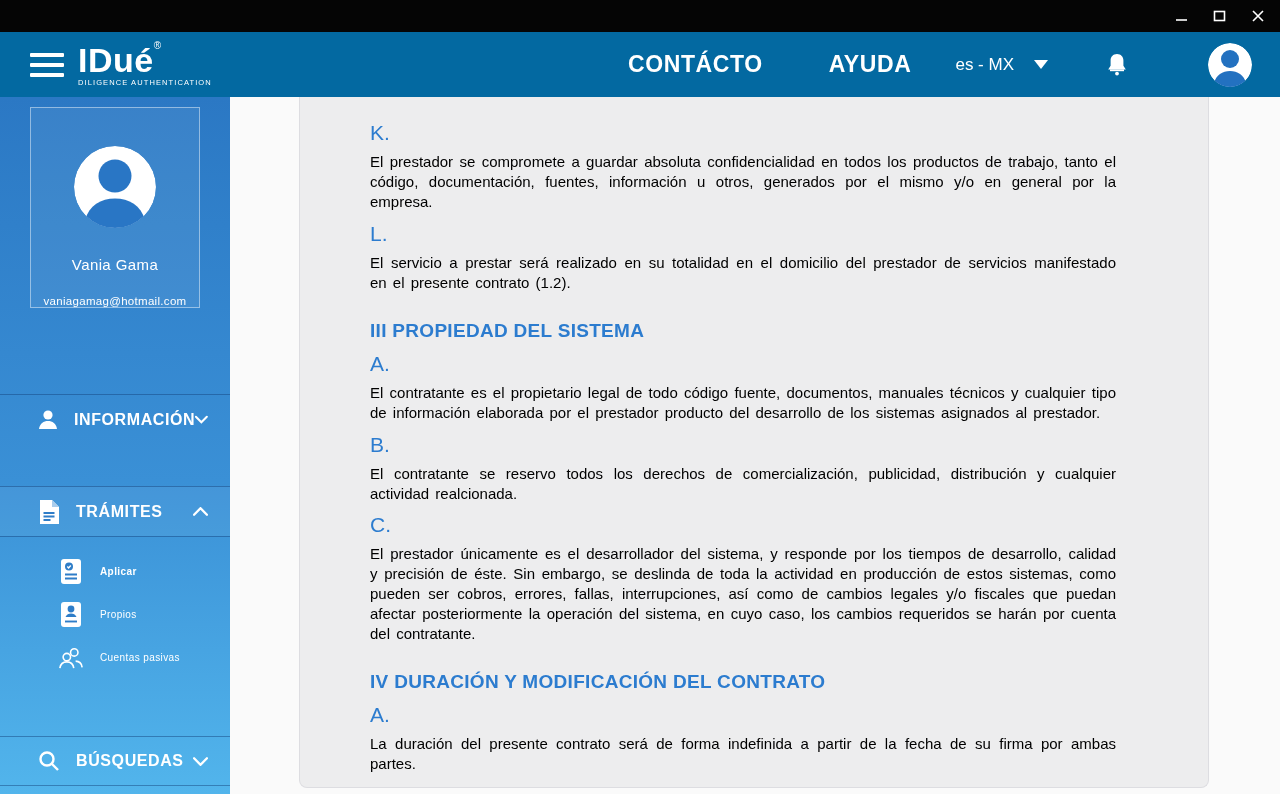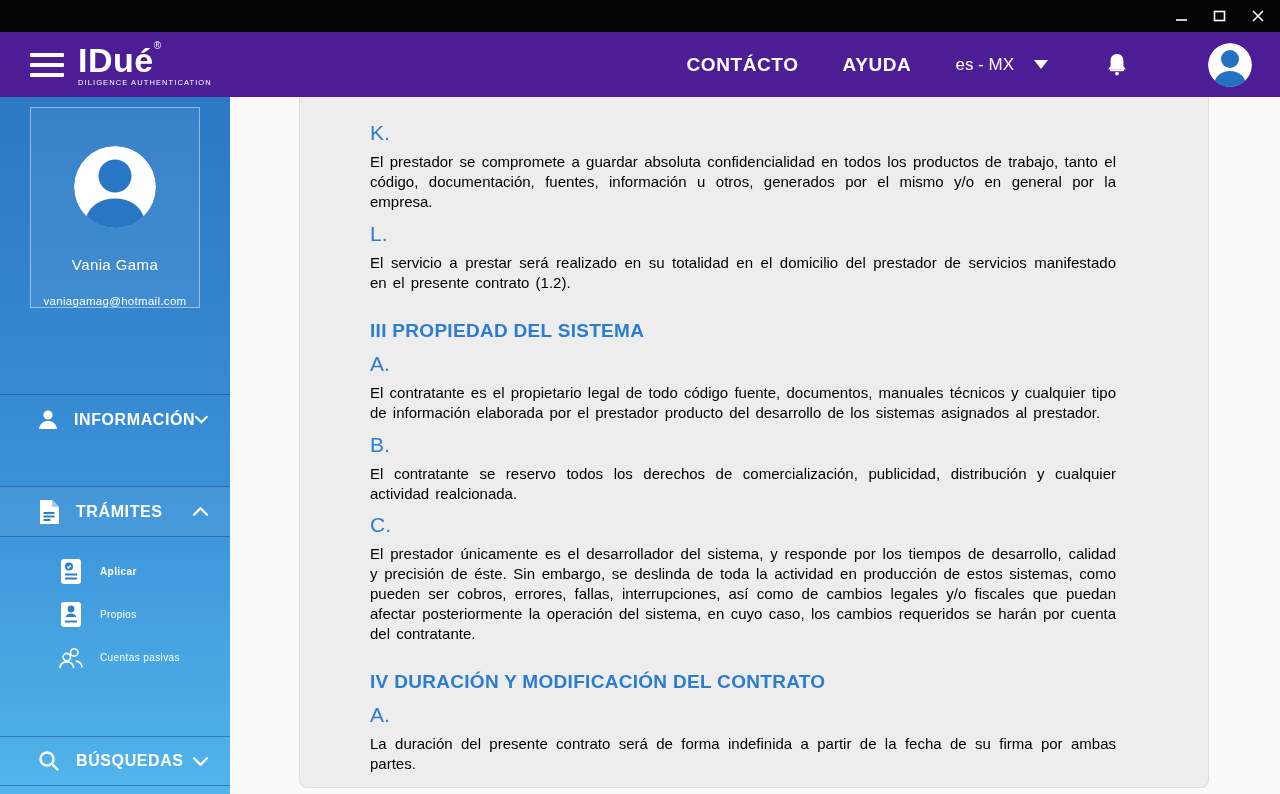--- a/index.html
+++ b/index.html
@@ -5,31 +5,31 @@
   * { margin:0; padding:0; box-sizing:border-box; }
   html,body { width:1280px; height:794px; overflow:hidden; }
   body { font-family:"Liberation Sans", sans-serif; background:#fafafa; }
 
   
   .titlebar { height:32px; background:#050505; display:flex; align-items:center; justify-content:flex-end; padding-right:14px; gap:22px; }
   .winbtn { width:16px; height:16px; display:flex; align-items:center; justify-content:center; cursor:pointer; }
   .winbtn svg { display:block; }
 
   
-  .header { height:65px; background:#4c1d95; display:flex; align-items:center; padding:0 28px 0 30px; color:#fff; }
+  .header { height:65px; background:#0369a1; display:flex; align-items:center; padding:0 28px 0 30px; color:#fff; }
   .hamburger { width:34px; display:flex; flex-direction:column; gap:6px; cursor:pointer; margin-right:14px; }
   .hamburger span { display:block; height:4px; background:#fff; border-radius:1px; }
   .logo { display:flex; flex-direction:column; line-height:1; cursor:default; }
   .logo-row { display:flex; align-items:flex-start; }
   .logo-title { font-size:34px; font-weight:bold; letter-spacing:0.5px; }
   .logo-reg { font-size:10px; margin-top:-2px; }
   .logo-sub { font-size:7.5px; letter-spacing:1.1px; margin-top:2px; }
   .header-spacer { flex:1; }
   .header-nav { display:flex; align-items:center; gap:44px; }
-  .hnav-link { font-size:19px; font-weight:bold; letter-spacing:0.6px; cursor:pointer; }
+  .hnav-link { font-size:23px; font-weight:bold; letter-spacing:0.6px; cursor:pointer;margin-left:22px; }
   .lang { display:flex; align-items:center; gap:20px; font-size:17px; font-weight:normal; cursor:pointer; }
   .lang-caret { width:0; height:0; border-left:7px solid transparent; border-right:7px solid transparent; border-top:9px solid #fff; }
   .bell { margin-left:14px; cursor:pointer; display:flex; align-items:center; }
   .header-avatar { margin-left:36px; width:44px; height:44px; border-radius:50%; overflow:hidden; cursor:pointer; }
 
   
   .app-body { display:flex; height:697px; }
 
   
   .sidebar { width:230px; flex:none; background:linear-gradient(180deg,#2b78c4 0%,#3a90d6 55%,#52b5ec 100%); color:#fff; display:flex; flex-direction:column; }

